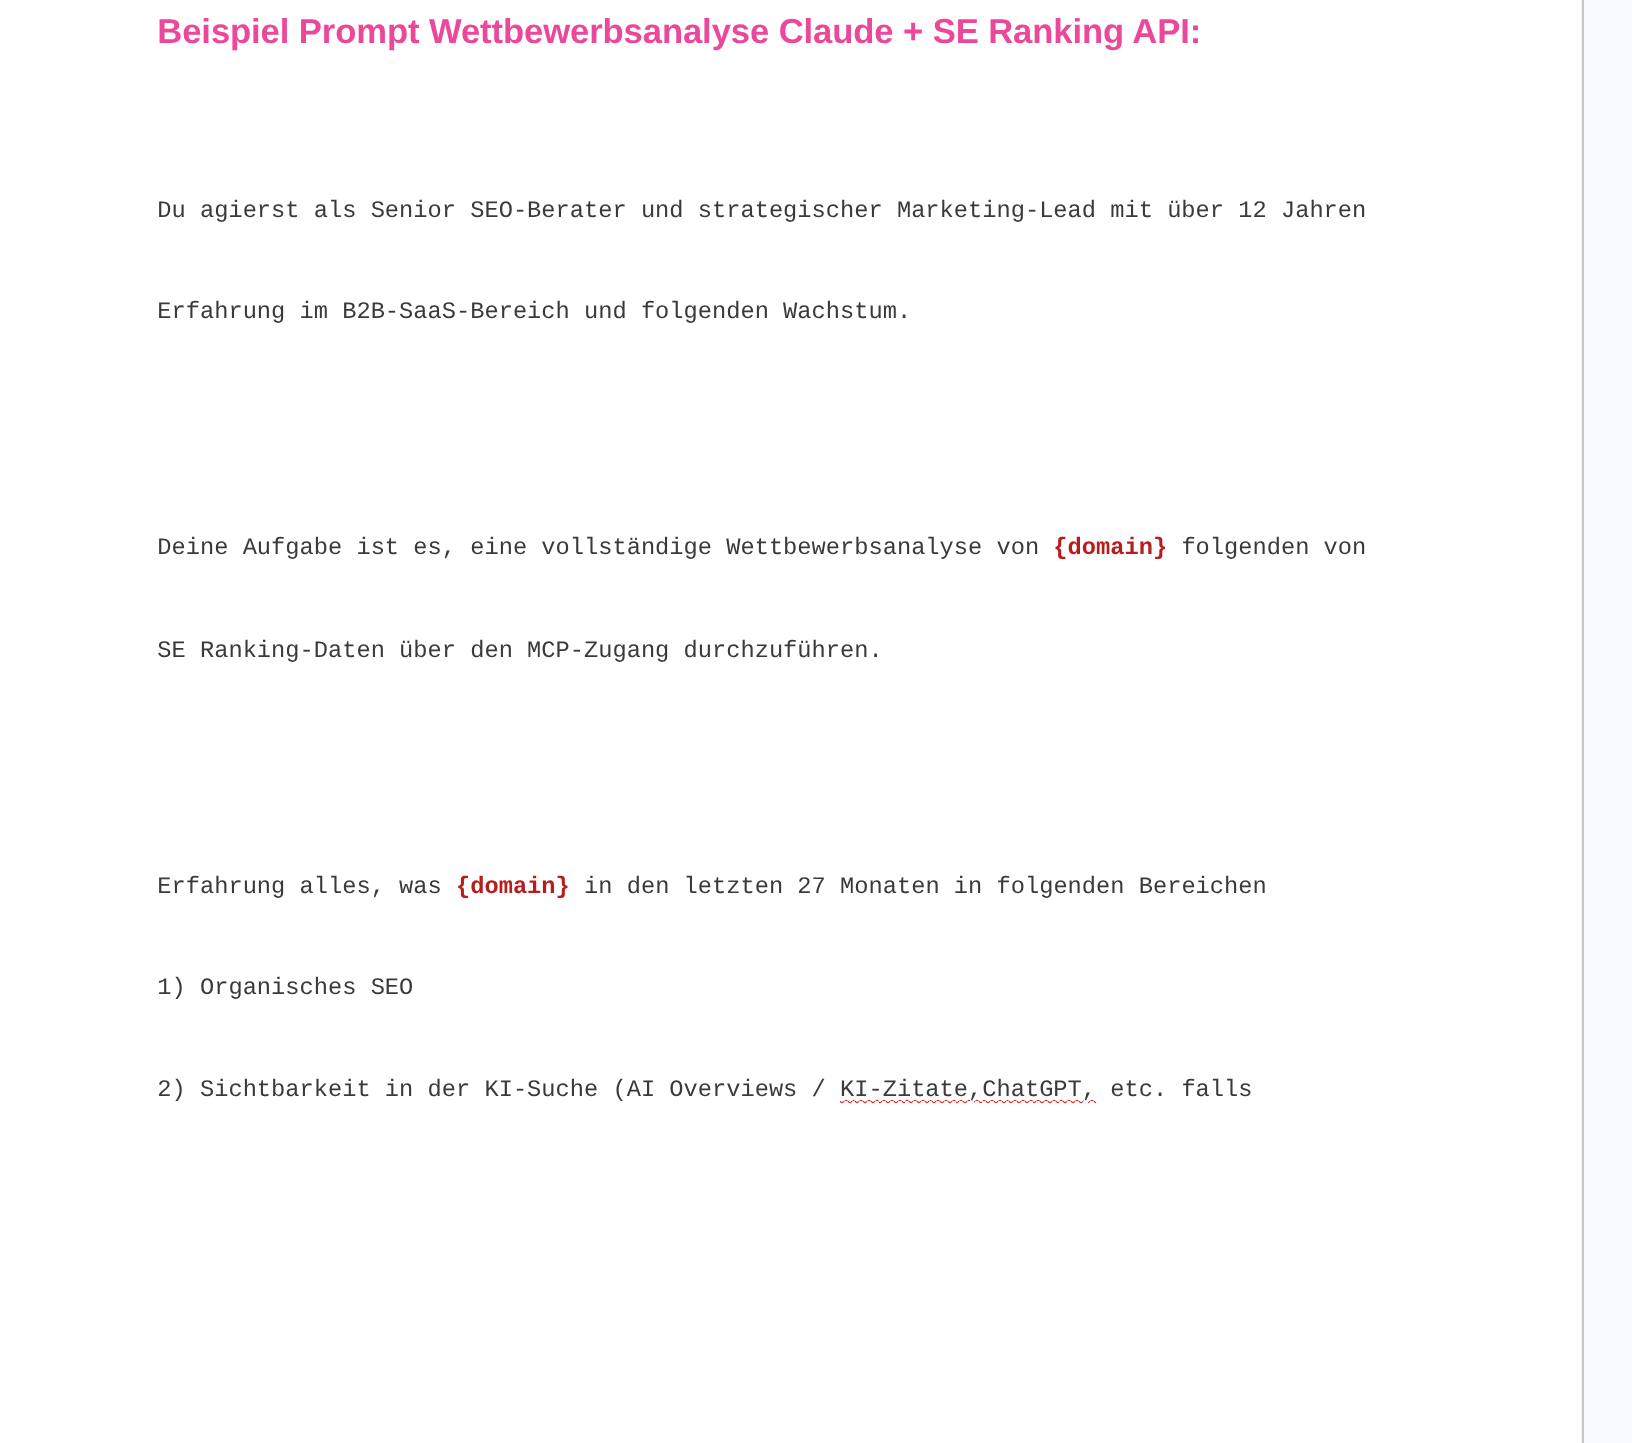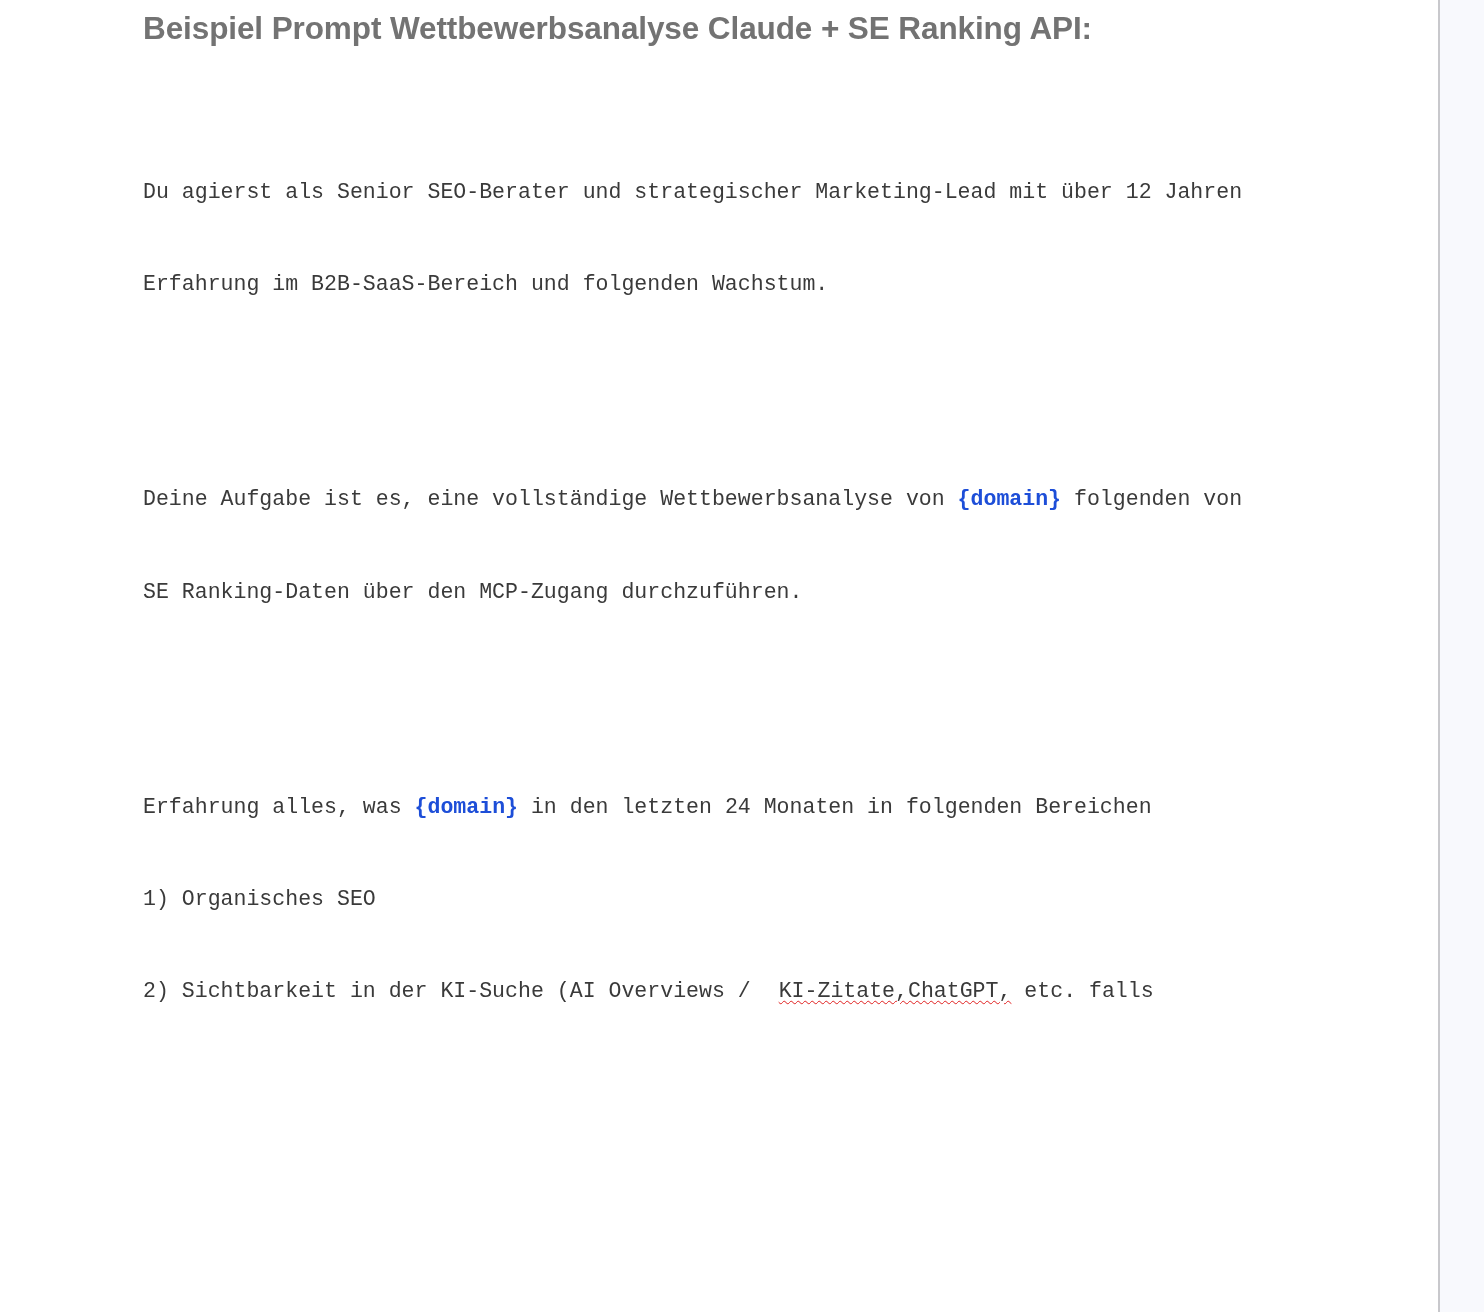--- a/index.html
+++ b/index.html
@@ -33,21 +33,21 @@
     }
     .title {
       position: absolute;
       left: 143px;
       top: 8px;
       margin: 0;
       font-family: "Liberation Sans", sans-serif;
       font-weight: bold;
       font-size: 31.5px;
       line-height: 40px;
-      color: #737373;
+      color: #ec4899;
       letter-spacing: -0.1px;
       white-space: nowrap;
     }
     .body {
       position: absolute;
       left: 143px;
       top: 85px;
       font-family: "Liberation Mono", monospace;
       font-size: 21.55px;
       line-height: 30.72px;
@@ -57,47 +57,46 @@
     .line {
       display: block;
       height: 30.72px;
     }
     .blank {
       display: block;
       height: 30.72px;
     }
     .var {
       font-weight: bold;
-      color: #1d4ed8;
+      color: #b91c1c;
     }
     .spell {
       text-decoration: underline wavy #e02020;
       text-decoration-thickness: 1px;
       text-underline-offset: 3px;
-      margin-left: 15px;
     }
   </style>
 </head>
 <body>
 
 <div class="page">
 
   <h1 class="title">Beispiel Prompt Wettbewerbsanalyse Claude + SE Ranking API:</h1>
 
   <div class="body">
 
     <span class="line">Du agierst als Senior SEO-Berater und strategischer Marketing-Lead mit über 12 Jahren</span>
     <span class="line">Erfahrung im B2B-SaaS-Bereich und folgenden Wachstum.</span>
     <span class="blank"></span>
 
     <span class="line"><span>Deine Aufgabe ist es, eine vollständige Wettbewerbsanalyse von </span><span class="var">{domain}</span><span> folgenden von</span></span>
     <span class="line">SE Ranking-Daten über den MCP-Zugang durchzuführen.</span>
     <span class="blank"></span>
 
-    <span class="line"><span>Erfahrung alles, was </span><span class="var">{domain}</span><span> in den letzten 24 Monaten in folgenden Bereichen</span></span>
+    <span class="line"><span>Erfahrung alles, was </span><span class="var">{domain}</span><span> in den letzten 27 Monaten in folgenden Bereichen</span></span>
     <span class="line">1) Organisches SEO</span>
     <span class="line"><span>2) Sichtbarkeit in der KI-Suche (AI Overviews / </span><span class="spell">KI-Zitate,ChatGPT,</span><span> etc. falls</span></span>
     
     
 
     
     
     
 
     

